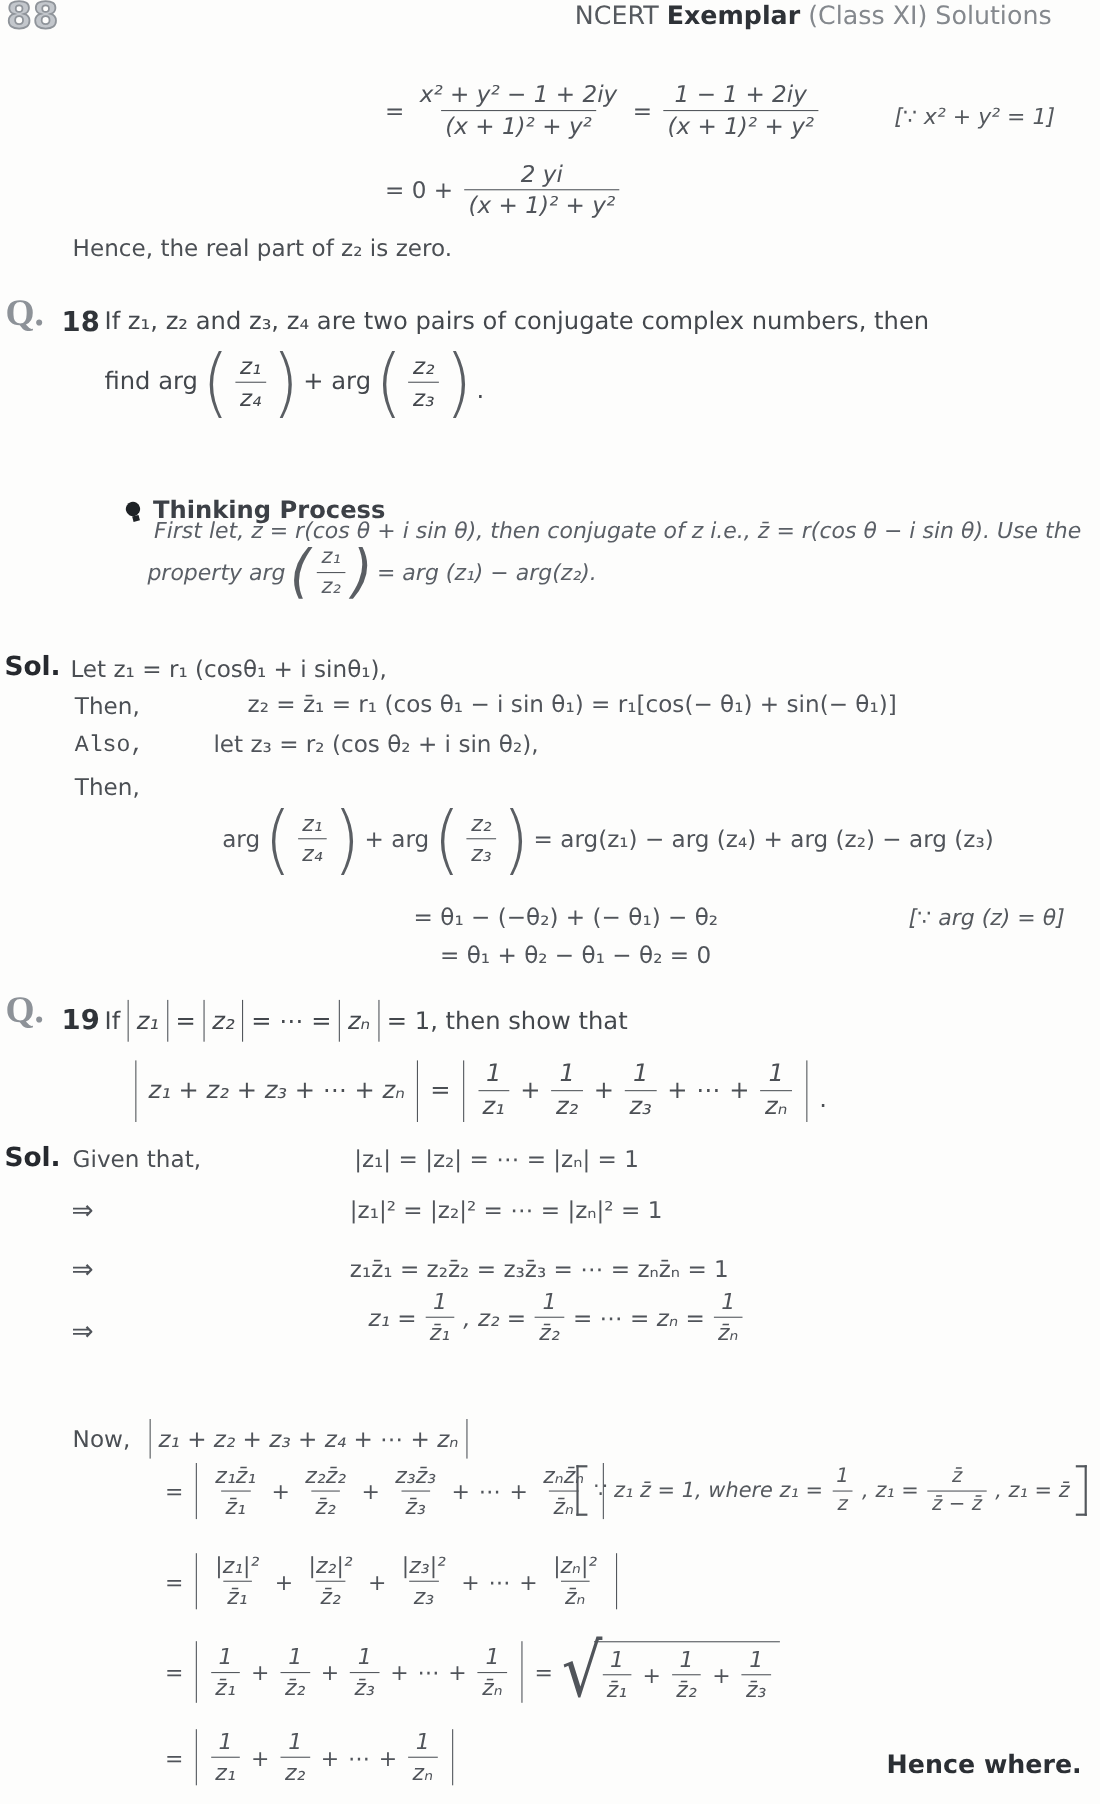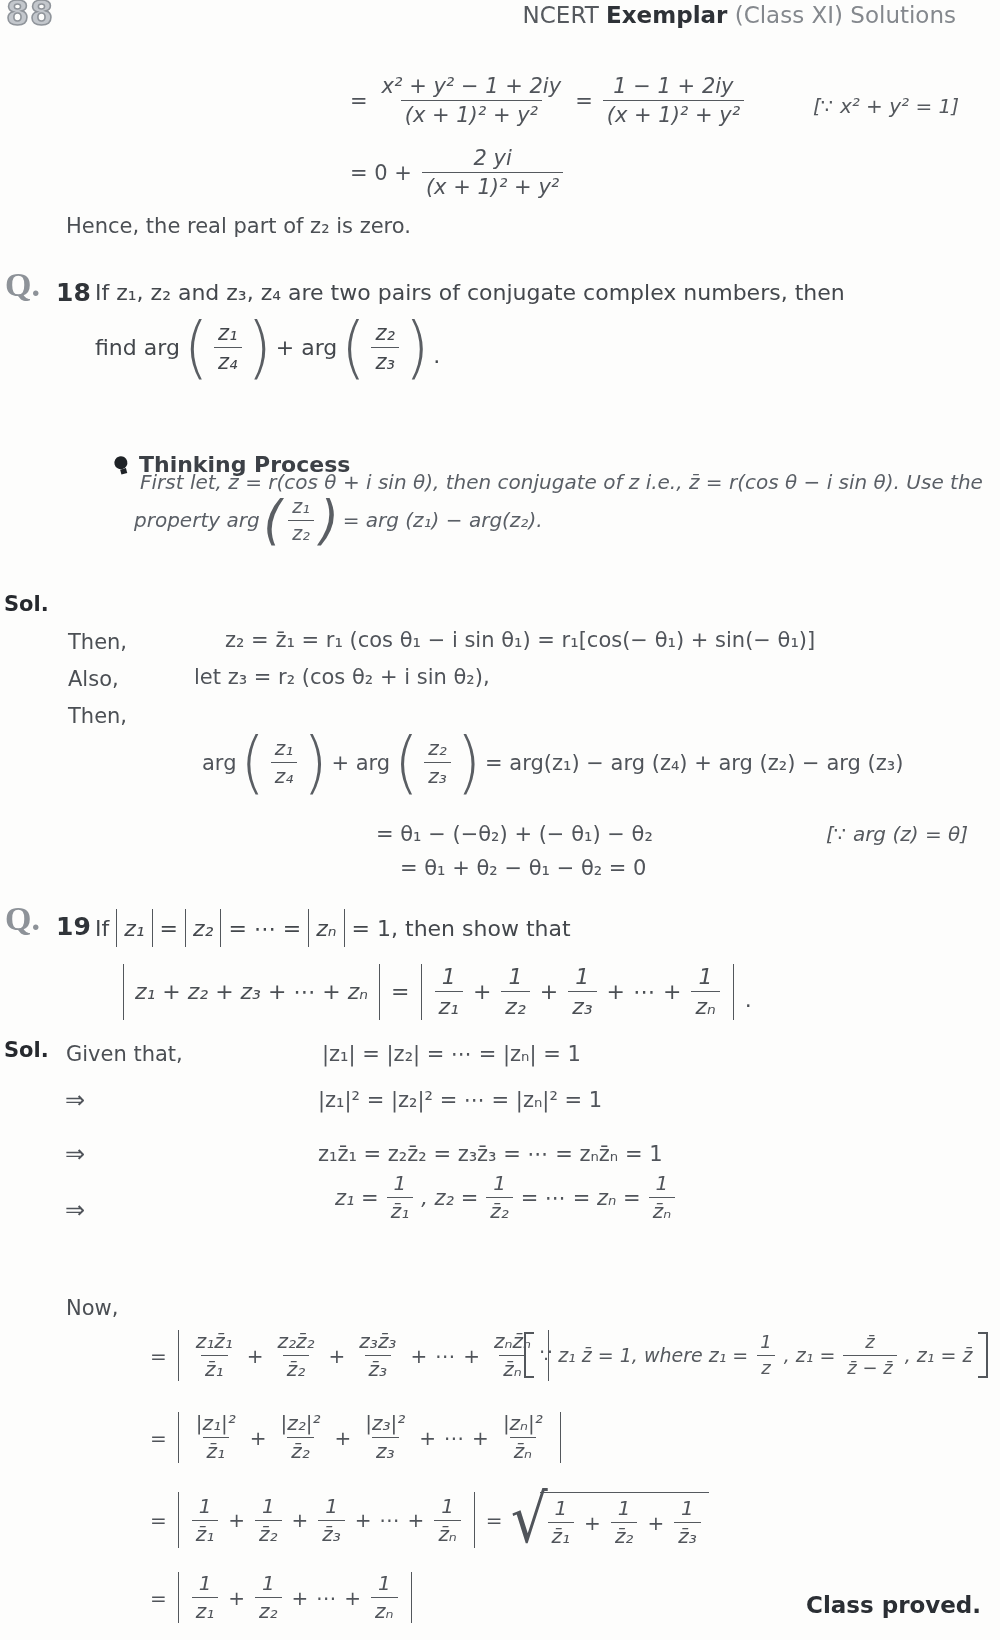--- a/index.html
+++ b/index.html
@@ -30,21 +30,21 @@
   .sqrt-body{border-top:1.8px solid #55595e;display:inline-flex;align-items:center;
              gap:8px;padding:4px 6px 0;}
   
   .pagenum{font-size:33px;font-weight:700;color:#c3c7cc;-webkit-text-stroke:1.6px #8f949a;letter-spacing:1px;}
   .hdr{font-size:23px;color:#55595e;}
   .hdr b{color:#2e3237;}
   .hdr .lt{color:#84888d;}
   .qglyph{font-family:"Liberation Serif",serif;font-weight:700;font-size:34px;color:#8d9298;}
   .qnum{font-weight:700;font-size:25px;color:#303439;}
   .qtext{font-size:22px;color:#43474c;}
-  .sol{font-weight:700;font-size:21px;color:#26292e;}
+  .sol{font-weight:700;font-size:24px;color:#26292e;}
   .body-t{font-size:21px;color:#4b4f54;}
   .eq-t{font-size:21px;color:#50545a;}
   .note-t{font-size:20px;color:#55595e;}
   .it{font-style:italic;}
   .f20{font-size:20px;} .f21{font-size:21px;} .f22{font-size:22px;} .f19{font-size:19px;} .f18{font-size:18px;}
   .think-title{font-size:22px;font-weight:700;color:#3c4046;}
   .think-t{font-size:20px;font-style:italic;color:#5a5f66;}
   .hence-b{font-size:23px;font-weight:700;color:#2b2f34;}
   .period-end{align-self:flex-end;padding-bottom:8px;}
   
@@ -116,25 +116,26 @@
     <span class="lp par-48">(</span>
     <span class="frac f19">
         <span class="num">z₁</span>
         <span class="den">z₂</span>
       </span>
     <span class="rp par-48">)</span>
     <span>= arg (z₁) − arg(z₂).</span>
   </div>
 
   <span class="abs sol" style="left:4px;top:592px;">Sol.</span>
+  <span class="abs body-t" style="left:64px;top:596px;">Let z₁ = r₁ (cosθ₁ + i sinθ₁),</span>
 
   <span class="abs body-t" style="left:68px;top:630px;">Then,</span>
   <span class="abs eq-t" style="left:225px;top:628px;">z₂ = z̄₁ = r₁ (cos θ₁ − i sin θ₁) = r₁[cos(− θ₁) + sin(− θ₁)]</span>
 
-  <span class="abs body-t" style="left:68px;top:667px;">Also,</span>
+  <span class="abs body-t" style="left:68px;top:667px;font-family:Liberation Mono, monospace;">Also,</span>
   <span class="abs eq-t" style="left:194px;top:665px;">let z₃ = r₂ (cos θ₂ + i sin θ₂),</span>
 
   <span class="abs body-t" style="left:68px;top:704px;">Then,</span>
 
   <div class="mrow eq-t" style="left:202px;top:735px;gap:4px;">
     <span>arg</span>
     <span class="lp par-64">(</span>
     <span class="frac f20">
         <span class="num">z₁</span>
         <span class="den">z₄</span>
@@ -226,20 +227,25 @@
         <span class="den">z̄₂</span>
       </span>
     <span class="it">= ⋯ = zₙ =</span>
     <span class="frac f20">
         <span class="num">1</span>
         <span class="den">z̄ₙ</span>
       </span>
   </div>
 
   <span class="abs body-t" style="left:66px;top:1296px;">Now,</span>
+  <div class="mrow eq-t" style="left:133px;top:1290px;min-height:36px;gap:4px;">
+    <span class="vbar"></span>
+    <span class="it">z₁ + z₂ + z₃ + z₄ + ⋯ + zₙ</span>
+    <span class="vbar"></span>
+  </div>
 
   <div class="mrow eq-t f20" style="left:150px;top:1330px;">
     <span>=</span>
     <span class="vbar"></span>
     <span class="frac">
         <span class="num">z₁z̄₁</span>
         <span class="den">z̄₁</span>
       </span>
     <span>+</span>
     <span class="frac">
@@ -365,15 +371,15 @@
     <span>+</span>
     <span>⋯</span>
     <span>+</span>
     <span class="frac">
         <span class="num">1</span>
         <span class="den">zₙ</span>
       </span>
     <span class="vbar"></span>
   </div>
 
-  <span class="abs hence-b" style="left:806px;top:1592px;">Class proved.</span>
+  <span class="abs hence-b" style="left:806px;top:1592px;">Hence where.</span>
 
 </div>
 
 </body></html>

